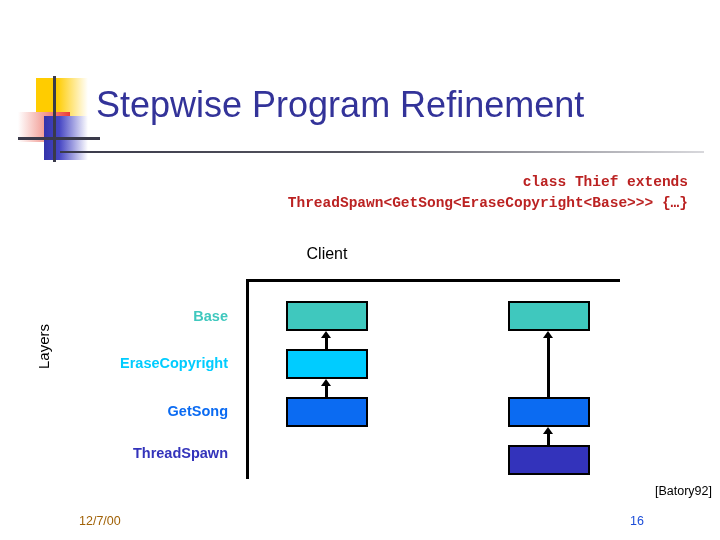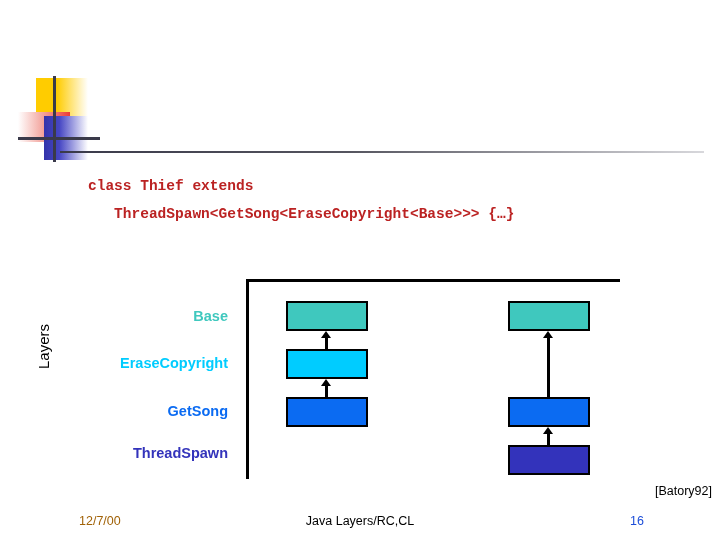--- a/index.html
+++ b/index.html
@@ -50,21 +50,21 @@
   .title-rule {
     position: absolute; left: 60px; top: 151px; width: 644px; height: 2px;
     background: linear-gradient(to right, #3A3A4A 0%, #55555f 45%, #d8d8dc 100%);
   }
 
   
   .code {
     position: absolute; left: 88px; top: 172px; width: 600px;
     font-family: "Liberation Mono", "DejaVu Sans Mono", monospace;
     font-weight: bold; font-size: 14.5px; color: #BB2222;
-    line-height: 28px; white-space: pre;
+    line-height: 21px; white-space: pre; text-align: right;
   }
 
   
   .col-head {
     position: absolute; top: 245px; font-size: 16px; color: #000000;
     text-align: center; white-space: nowrap;
   }
   .col-head.client { left: 272px; width: 110px; }
   .col-head.server { left: 492px; width: 110px; }
 
@@ -135,25 +135,27 @@
 <div id="slide">
 
   <div class="logo">
     <div class="sq-yellow"></div>
     <div class="sq-red"></div>
     <div class="sq-blue"></div>
     <div class="cross-v"></div>
     <div class="cross-h"></div>
   </div>
 
+  <div class="title">Stepwise Program Refinement</div>
   <div class="title-rule"></div>
 
   <div class="code"><span>class Thief extends</span>
 <span>   ThreadSpawn&lt;GetSong&lt;EraseCopyright&lt;Base&gt;&gt;&gt; {…}</span></div>
 
+  <div class="col-head client">Client</div>
 
   <div class="axis-v"></div>
   <div class="axis-h"></div>
   <div class="axis-label">Layers</div>
 
   <div class="layer-label" style="top:308px; color:#3FC8BE;">Base</div>
   <div class="layer-label" style="top:355px; color:#00CCFF;">EraseCopyright</div>
   <div class="layer-label" style="top:403px; color:#0B6BF2;">GetSong</div>
   <div class="layer-label" style="top:445px; color:#3333BB;">ThreadSpawn</div>
 
@@ -178,16 +180,15 @@
     <div class="shaft"></div>
     <div class="head"></div>
   </div>
   <div class="arrow" style="left:543px; top:427px; height:19px;">
     <div class="shaft"></div>
     <div class="head"></div>
   </div>
 
   <div class="citation">[Batory92]</div>
   <div class="footer-date">12/7/00</div>
-  <div class="footer-center">Java Layers/RC,CL</div>
   <div class="footer-page">16</div>
 
 </div>
 
 </body></html>

